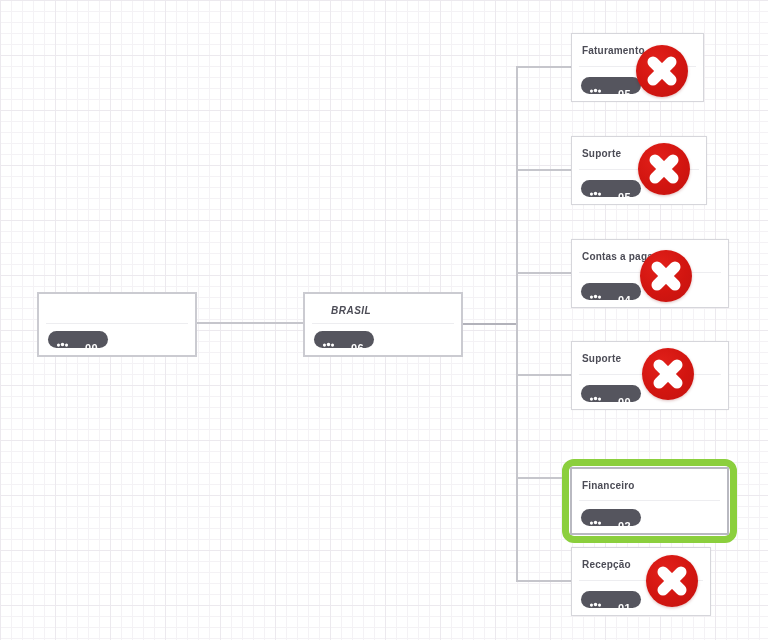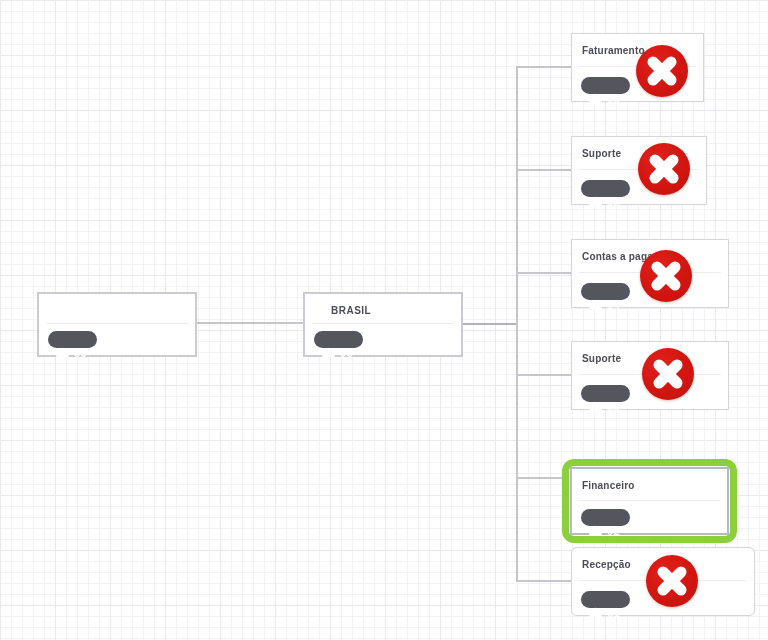--- a/index.html
+++ b/index.html
@@ -25,28 +25,28 @@
   
   .node{
     position:absolute;background:#fff;box-sizing:border-box;z-index:2;
     border:1px solid #d6d6db;box-shadow:0 0 2px rgba(0,0,0,0.05);
   }
   .node.lvl1{border:2px solid #cbcbd1;box-shadow:none;}
   .node .title{
     position:absolute;left:10px;top:11px;
     font-size:10px;font-weight:600;color:#4c4c56;letter-spacing:.2px;
   }
-  .node .title.center-ish{left:26px;letter-spacing:.5px;}
+  .node .title.center-ish{left:26px;letter-spacing:.5px;font-style:italic;}
   .node .divider{
     position:absolute;left:7px;right:7px;top:48%;
     border-top:1px solid #ededf0;
   }
   .badge{
     position:absolute;left:9px;bottom:7px;
-    display:flex;gap:4px;
+    display:flex;align-items:center;gap:15px;
     background:#55555e;border-radius:9px;height:17px;
     padding:16px 10px 0 7px;box-sizing:border-box;
   }
   .badge .cnt{color:#fff;font-size:11px;font-weight:700;letter-spacing:.5px;}
   .badge svg{display:block;}
 
   
   .select-frame{
     position:absolute;left:562px;top:435px;width:175px;height:84px;
     box-sizing:border-box;border:7px solid #8bcf3d;border-radius:12px;
@@ -221,21 +221,21 @@
               <circle cx="8" cy="2.6" r="1.9"></circle>
               <circle cx="12.4" cy="3.4" r="1.7"></circle>
               <path d="M1 11c0-2.4 1.5-3.6 2.9-3.6h8.2c1.4 0 2.9 1.2 2.9 3.6z"></path>
             </svg>
           </span>
         <span class="cnt">02</span>
       </div>
     </div>
   </div>
 
-  <div class="node" style="left:571px;top:547px;width:184px;height:69px;border-radius:6px;">
+  <div class="node" style="left:571px;top:547px;width:140px;height:69px;">
     <span class="title">Recepção</span>
     <div class="divider"></div>
     <div class="badge">
       <span>
           <svg width="15" height="11" viewBox="0 0 16 12" fill="#ffffff">
             <circle cx="3.6" cy="3.4" r="1.7"></circle>
             <circle cx="8" cy="2.6" r="1.9"></circle>
             <circle cx="12.4" cy="3.4" r="1.7"></circle>
             <path d="M1 11c0-2.4 1.5-3.6 2.9-3.6h8.2c1.4 0 2.9 1.2 2.9 3.6z"></path>
           </svg>

